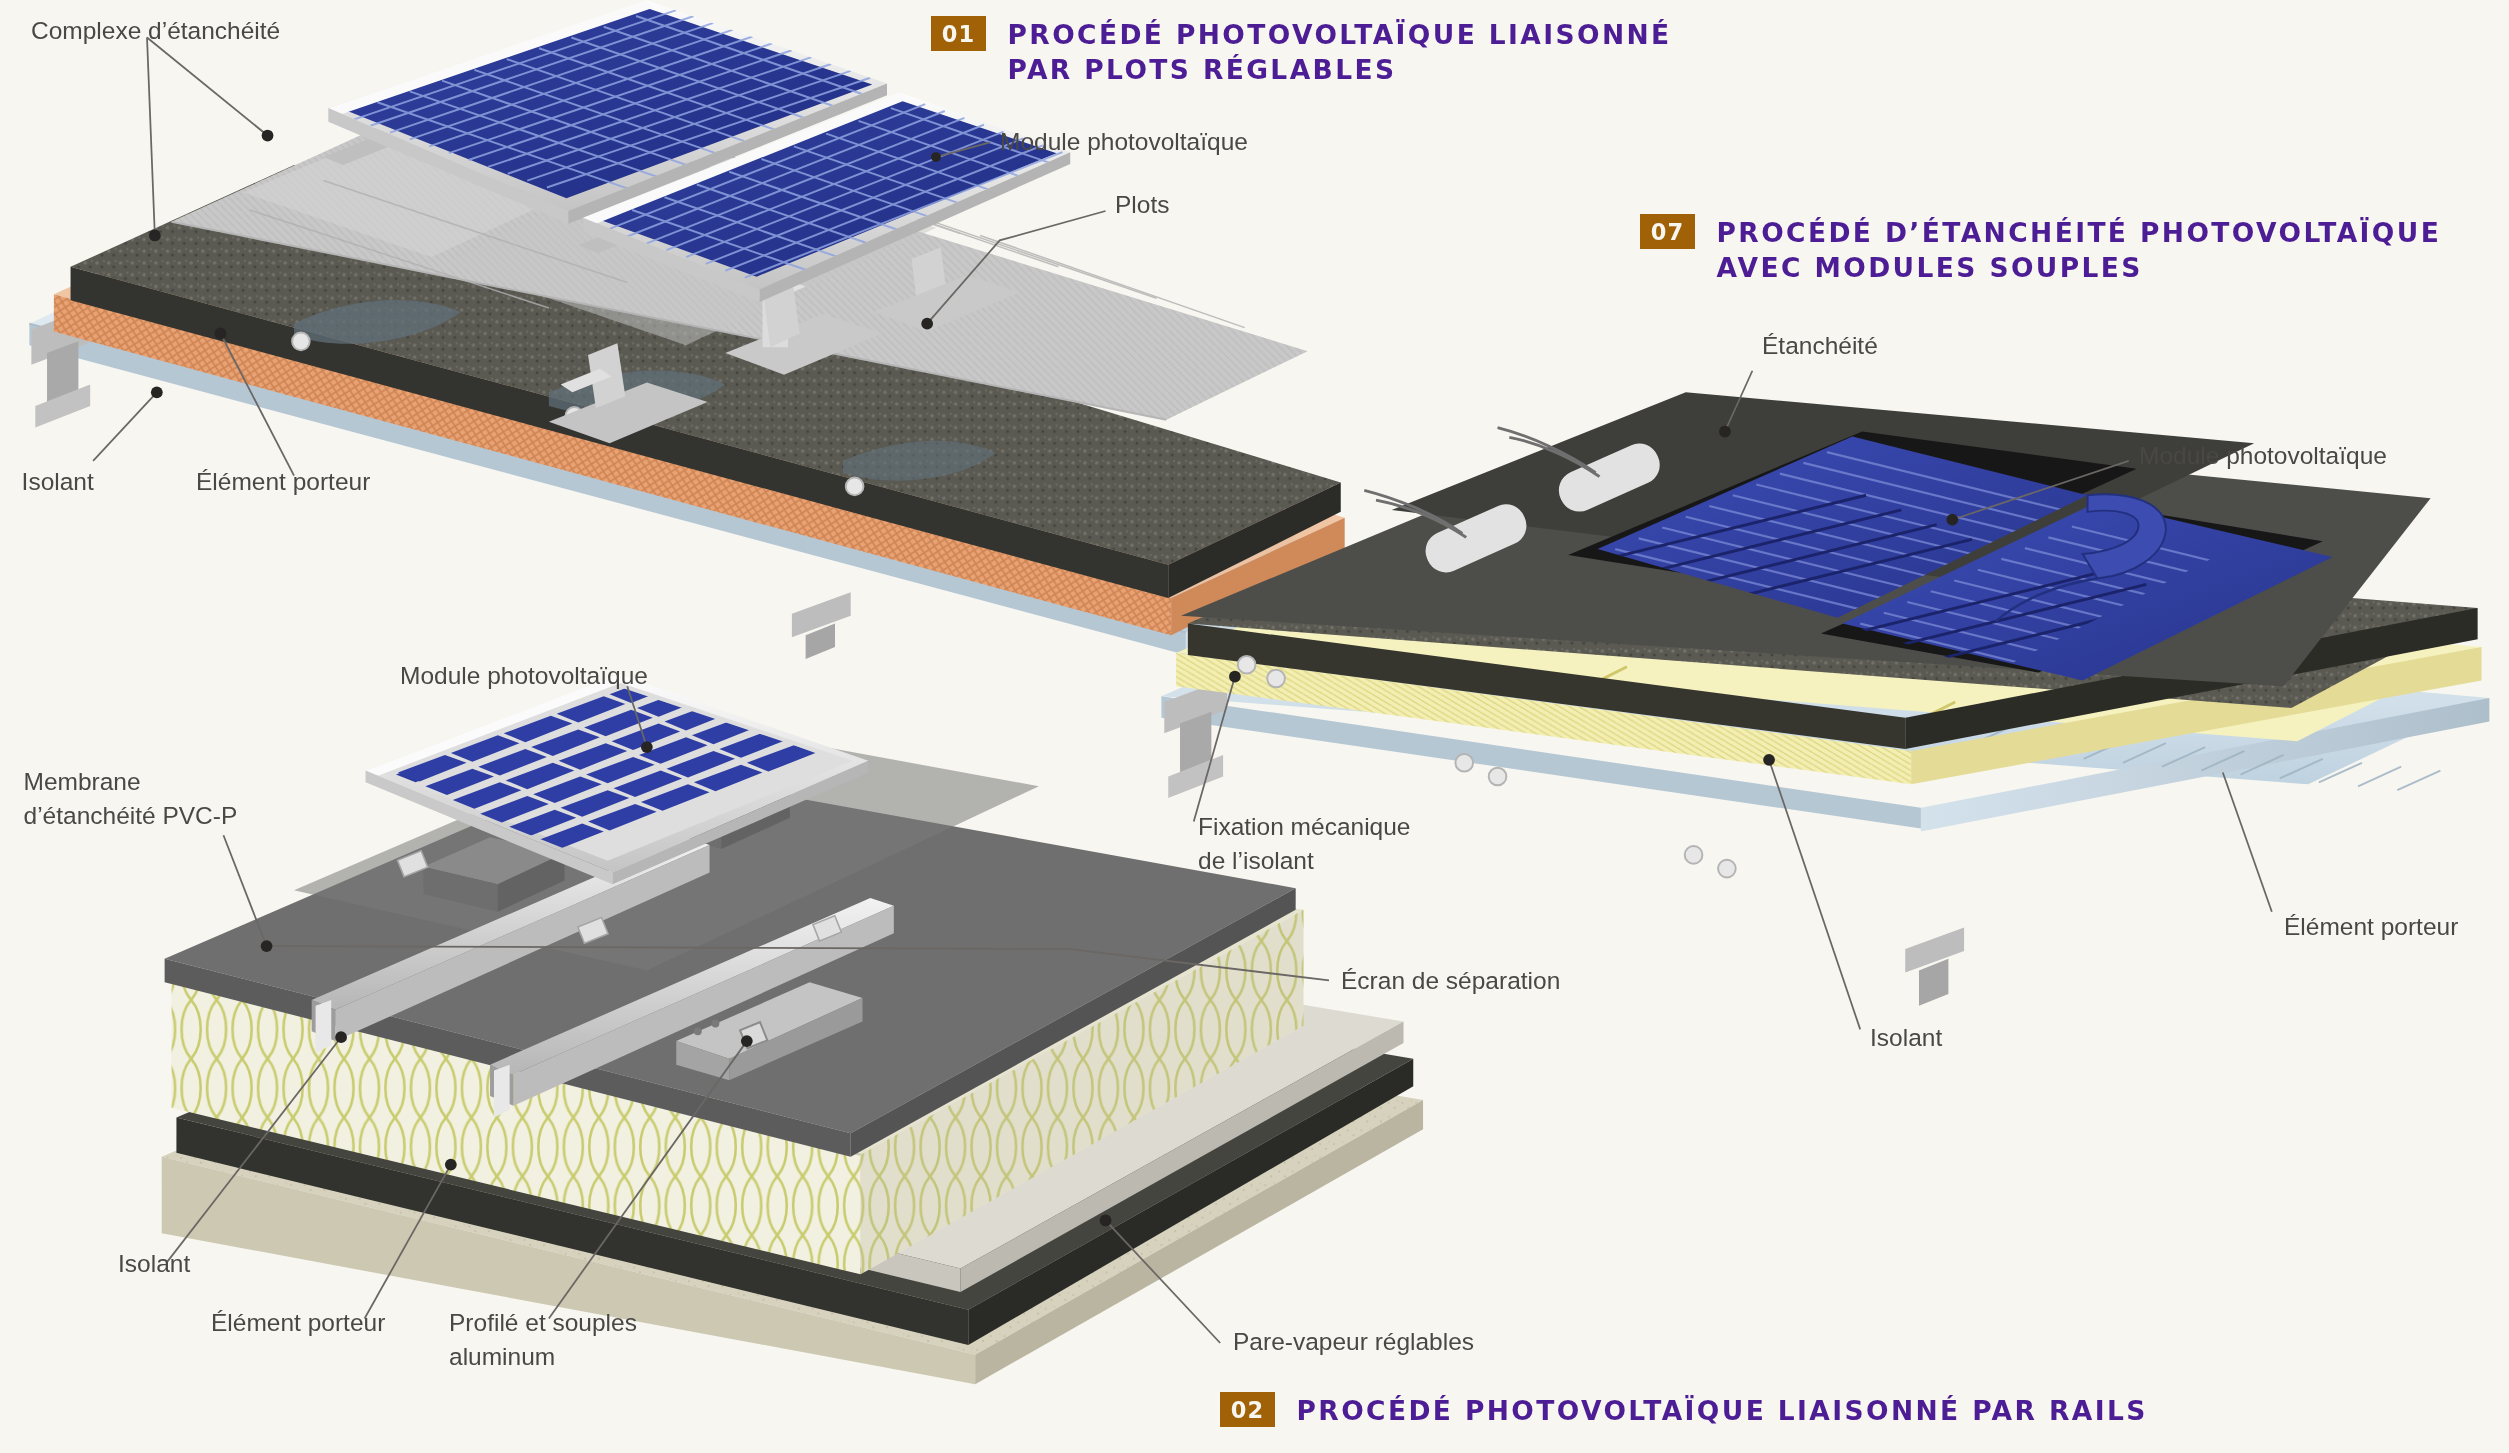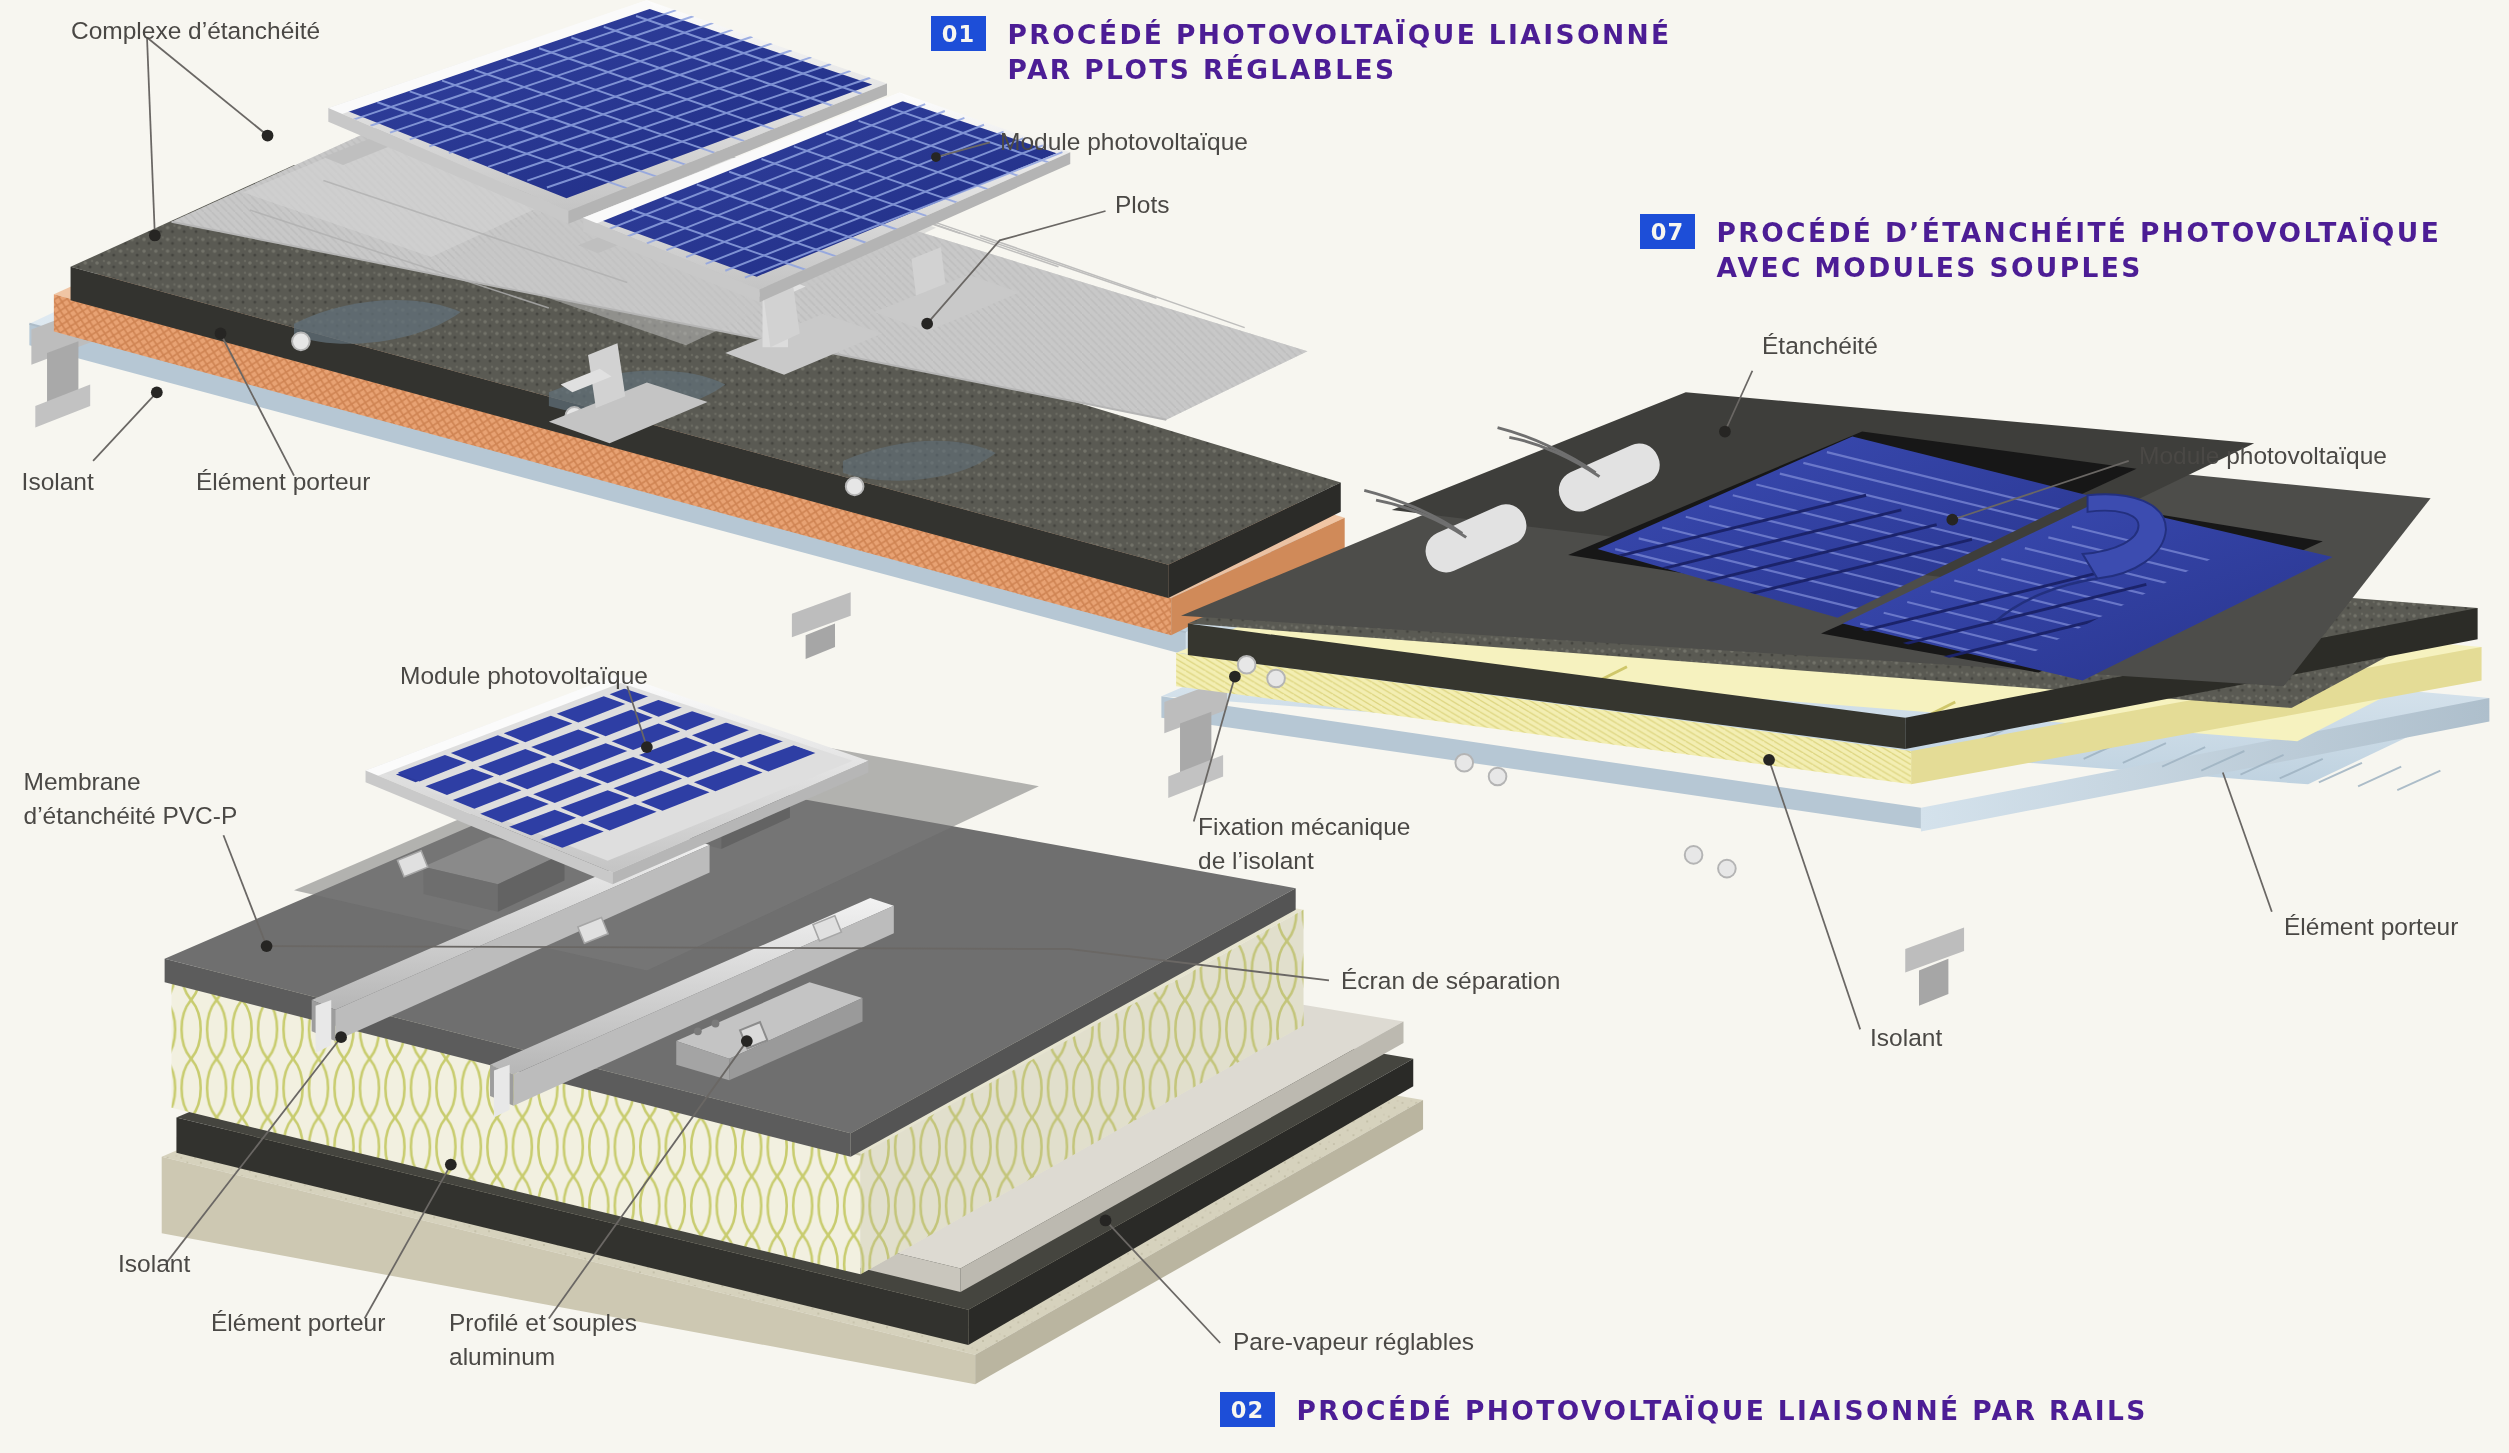--- a/index.html
+++ b/index.html
@@ -8,21 +8,21 @@
     background:#f7f6f0;
     font-family:"Liberation Sans",sans-serif;
     overflow:hidden;position:relative;
   }
   #stage{position:absolute;inset:0;}
   svg.art{position:absolute;left:0;top:0;width:2509px;height:1454px;overflow:visible;}
 
   
   .heading{position:absolute;display:flex;align-items:flex-start;gap:21.6px;}
   .numbox{
-    background:#1d4ed8;color:#f7f6f0;
+    background:#a16207;color:#f7f6f0;
     font-weight:bold;font-size:22.5px;letter-spacing:1px;
     padding:6.9px 10.8px 5.9px;line-height:1;
     font-family:"DejaVu Sans",sans-serif;
   }
   .htitle{
     color:#4c1d95;font-weight:bold;
     font-size:26.5px;letter-spacing:2.4px;line-height:1.32;
     text-transform:uppercase;white-space:pre-line;
     font-family:"DejaVu Sans",sans-serif;
     padding-top:2px;
@@ -561,21 +561,21 @@
     <div class="numbox">07</div>
     <div class="htitle">Procédé d’étanchéité photovoltaïque
 avec modules souples</div>
   </div>
 
   <div class="heading" id="h02">
     <div class="numbox">02</div>
     <div class="htitle">Procédé photovoltaïque liaisonné par rails</div>
   </div>
 
-  <div class="lbl" style="left:31px;top:13.7px;margin-left:40px;">Complexe d’étanchéité</div>
+  <div class="lbl" style="left:31px;top:13.7px;">Complexe d’étanchéité</div>
   <div class="lbl" style="left:1000px;top:125px;">Module photovoltaïque</div>
   <div class="lbl" style="left:1115px;top:188px;">Plots</div>
   <div class="lbl" style="left:21.6px;top:465px;">Isolant</div>
   <div class="lbl" style="left:196px;top:465px;">Élément porteur</div>
 
   <div class="lbl" style="left:23.5px;top:765px;">Membrane
 d’étanchéité PVC-P</div>
   <div class="lbl" style="left:400px;top:659px;">Module photovoltaïque</div>
   <div class="lbl" style="left:1341px;top:964px;">Écran de séparation</div>
   <div class="lbl" style="left:1233px;top:1325px;">Pare-vapeur réglables</div>

